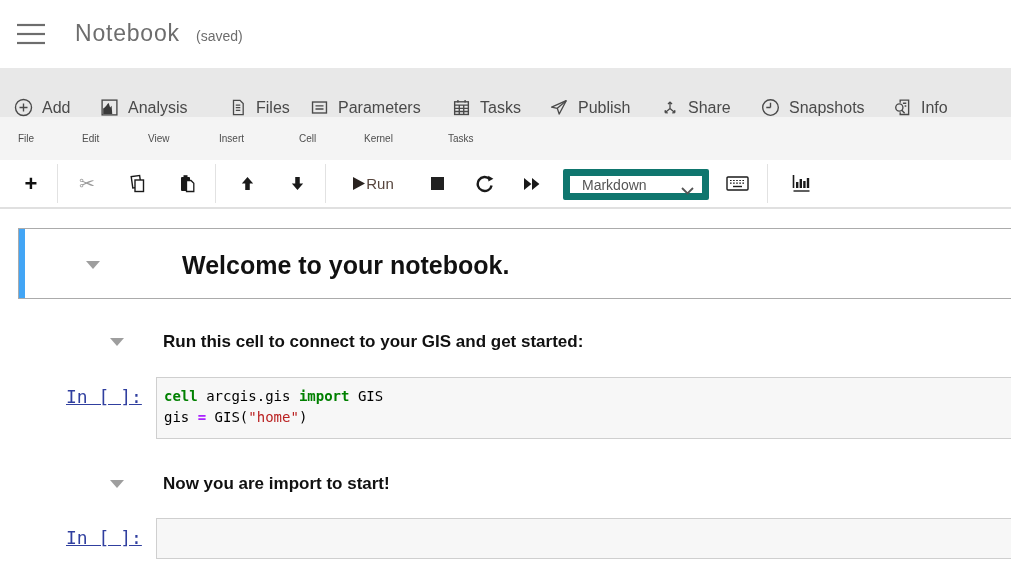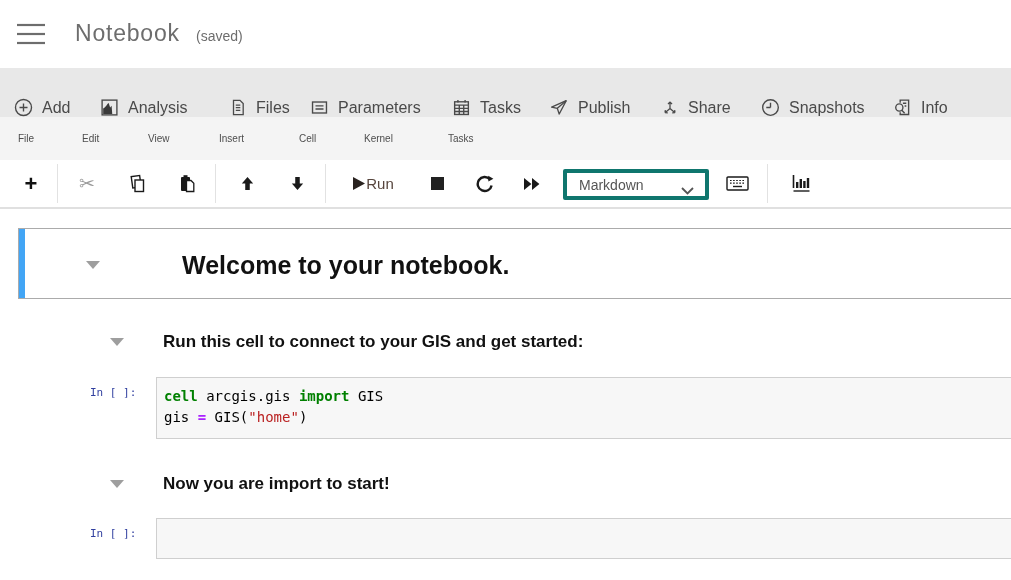--- a/index.html
+++ b/index.html
@@ -28,35 +28,35 @@
   .nb-toolbar { position:absolute; top:160px; left:0; right:0; height:49px; background:#fff;
     border-bottom:2px solid #e0e0e0; }
   .nbt { position:absolute; top:0; height:47px; display:flex; align-items:center; justify-content:center;
     background:none; border:none; cursor:pointer; color:#212121; }
   .nbt svg { display:block; }
   .vdiv { position:absolute; top:4px; height:39px; width:1px; background:#e2e2e2; }
   .plus-btn { font-size:22px; font-weight:700; color:#111; font-family:"Liberation Sans",sans-serif; }
   .cut-btn { font-size:19px; color:#9a9a9a; }
   .run-btn { gap:0; font-family:inherit; font-size:15px; color:#57453d; }
   .cell-type { position:absolute; left:563px; top:9px; width:146px; height:31px;
-    appearance:none; -webkit-appearance:none; border:4px solid #0f766e; border-radius:2px;
+    appearance:none; -webkit-appearance:none; border:7px solid #0f766e; border-radius:2px;
     background:#fff; color:#555; font-size:14px; font-family:inherit; padding:0 28px 0 12px; cursor:pointer; }
   .sel-chevron { position:absolute; left:681px; top:21px; pointer-events:none; color:#555; }
   
   .nb-area { position:absolute; top:209px; left:0; right:0; bottom:0; background:#fff; }
   .md-cell-box { position:absolute; left:18px; right:-6px; top:19px; height:71px;
     background:#fff; border:1px solid #ababab; cursor:text; }
   .sel-bar { position:absolute; left:0; top:0; bottom:0; width:6px; background:#42a5f5; }
   .collapse-arrow { position:absolute; width:0; height:0;
     border-left:7px solid transparent; border-right:7px solid transparent;
     border-top:8px solid #9e9e9e; cursor:pointer; }
   .h1-md { position:absolute; left:163px; font-size:25px; line-height:30px; font-weight:700; color:#111; }
   .h3-md { position:absolute; left:163px; font-size:17px; line-height:22px; font-weight:700; color:#111; }
-  .prompt { position:absolute; left:90px; font-family:"DejaVu Sans Mono","Liberation Mono",monospace;
-    font-size:11px; color:#303f9f; white-space:pre; }
+  .prompt { position:absolute; left:66px; font-family:"DejaVu Sans Mono","Liberation Mono",monospace;
+    font-size:18px; color:#303f9f; white-space:pre;text-decoration:underline; }
   .code-box { position:absolute; left:156px; right:-6px; background:#f7f7f7;
     border:1px solid #cfcfcf; cursor:text; }
   .code-text { padding:8px 0 0 7px; font-family:"DejaVu Sans Mono","Liberation Mono",monospace;
     font-size:14px; line-height:21px; color:#000; white-space:pre; }
   .tok-kw { color:#008000; font-weight:700; }
   .tok-op { color:#aa22ff; font-weight:700; }
   .tok-str { color:#ba2121; }
 </style>
 </head>
 <body>

